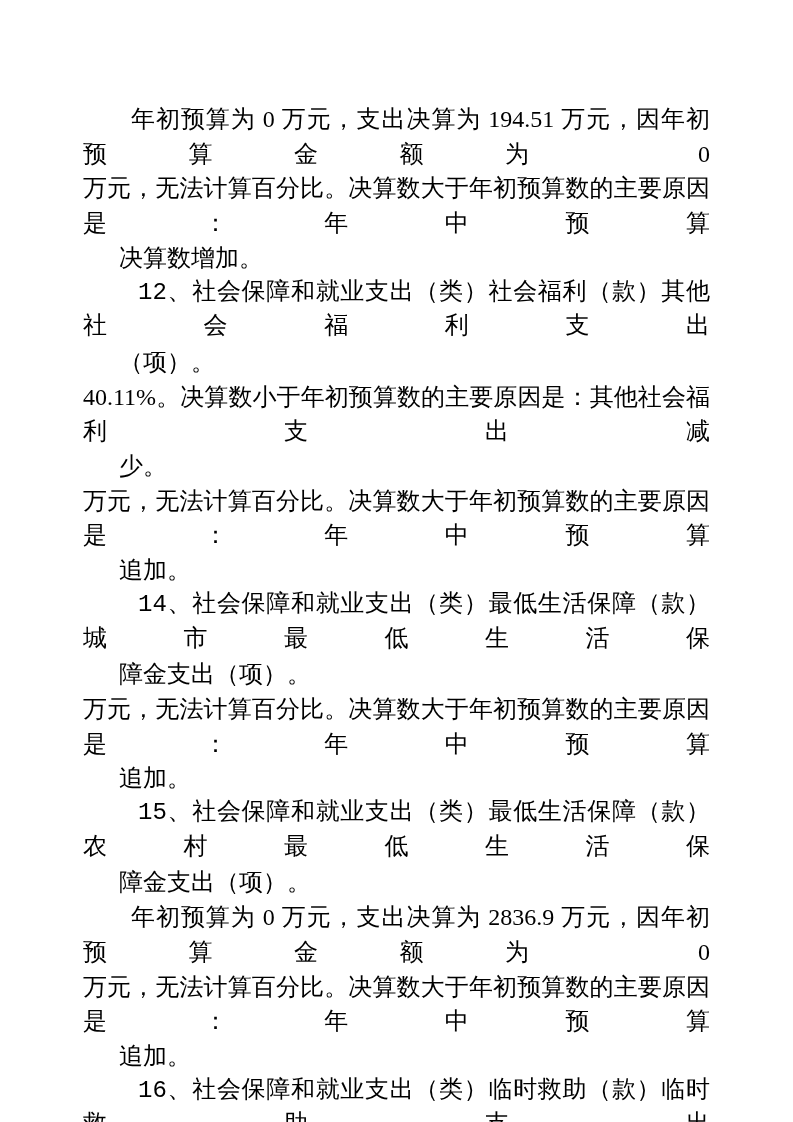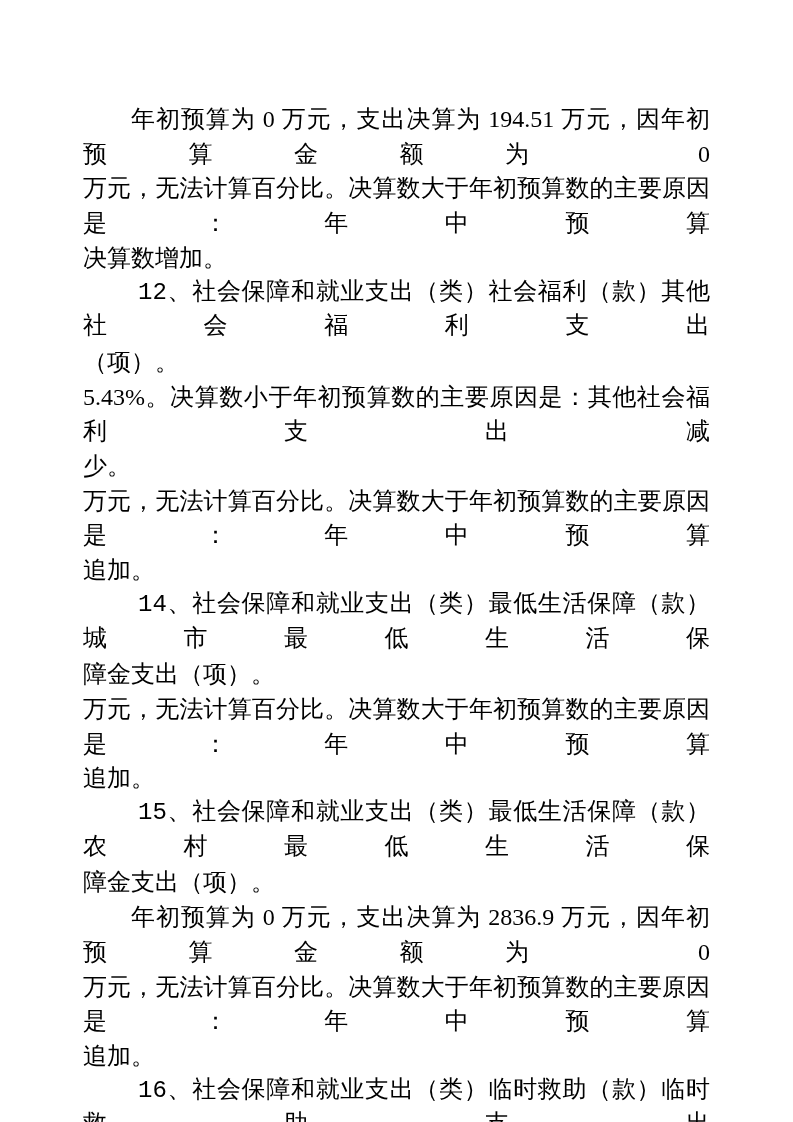--- a/index.html
+++ b/index.html
@@ -37,41 +37,42 @@
   .first-body {
     text-indent: 48px;
   }
   .first-num {
     text-indent: 55px;
     font-family: Liberation Mono, monospace;
   }
   .last {
     text-align: right;
     text-align-last: left;
+    margin-left: 36px;
   }
 </style>
 </head>
 <body>
 
 <div class="page">
   <div class="text-block">
 
     <div class="para">
       <div class="line first-body">年初预算为 0 万元，支出决算为 194.51 万元，因年初预算金额为 0</div>
       <div class="line">万元，无法计算百分比。决算数大于年初预算数的主要原因是：年中预算</div>
       <div class="line last">决算数增加。</div>
     </div>
 
     <div class="para">
       <div class="line first-num">12、社会保障和就业支出（类）社会福利（款）其他社会福利支出</div>
       <div class="line last">（项）。</div>
     </div>
 
     <div class="para">
-      <div class="line">5.43%。决算数小于年初预算数的主要原因是：其他社会福利支出减</div>
+      <div class="line">40.11%。决算数小于年初预算数的主要原因是：其他社会福利支出减</div>
       <div class="line last">少。</div>
     </div>
 
 
     <div class="para">
       <div class="line">万元，无法计算百分比。决算数大于年初预算数的主要原因是：年中预算</div>
       <div class="line last">追加。</div>
     </div>
 
     <div class="para">

